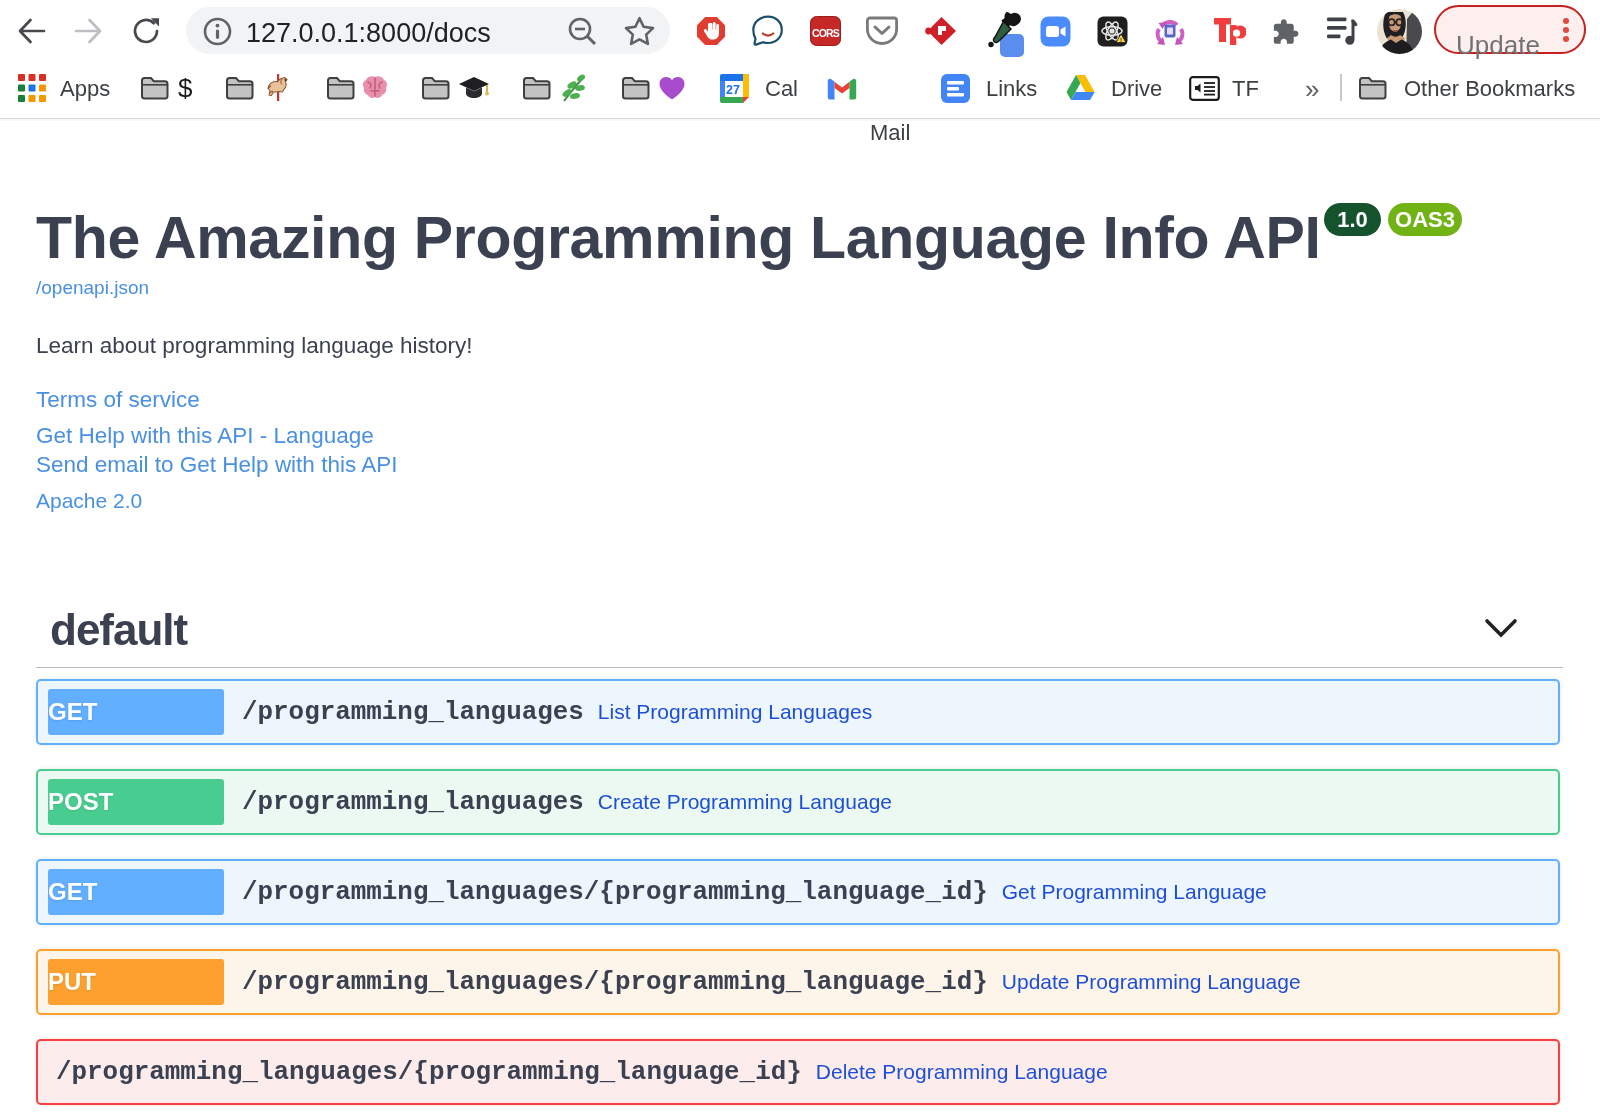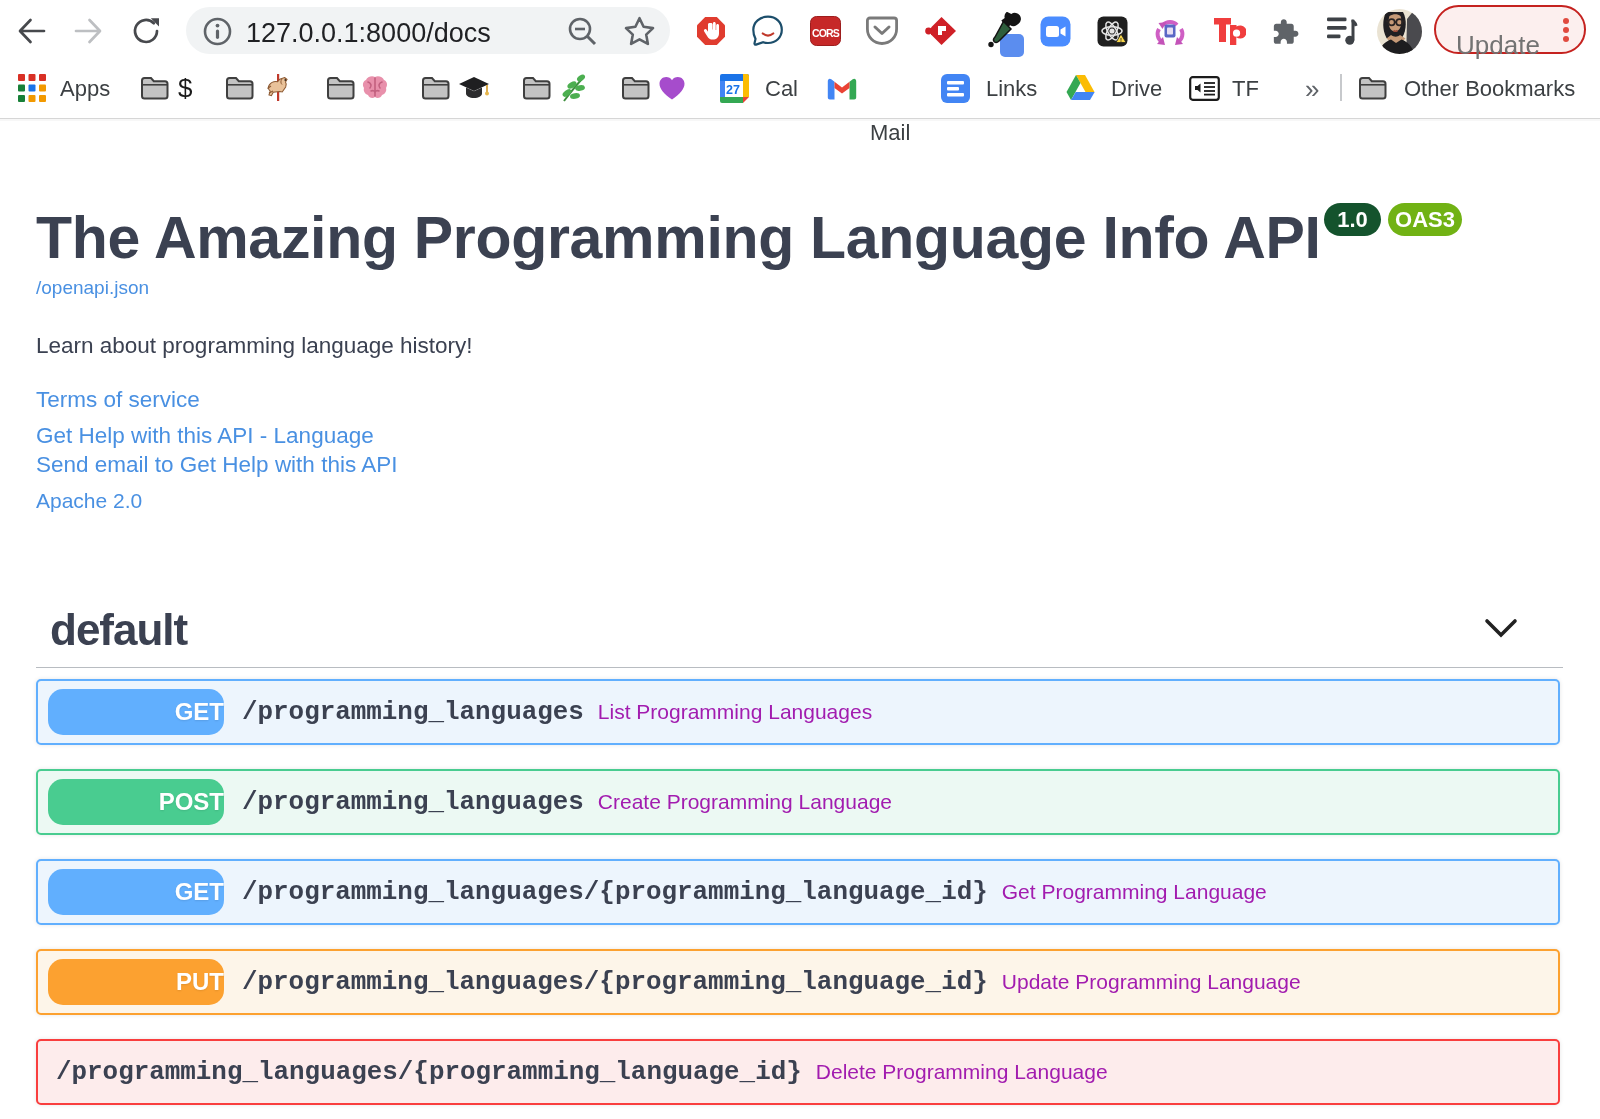--- a/index.html
+++ b/index.html
@@ -36,26 +36,26 @@
   #gethelp { top:421px; font-size:22.5px; line-height:29px; }
   #apache { top:490px; font-size:21px; }
   #default { position:absolute; left:50px; top:608px; letter-spacing:-1px; font-size:44px; font-weight:bold;
     color:#3b4151; line-height:1; }
   #chev { position:absolute; left:1484px; top:618px; }
   #secline { position:absolute; left:36px; top:667px; width:1527px; height:1px; background:#b8bcc1; }
   
   .op { position:absolute; left:36px; width:1524px; height:66px; border-radius:5px;
     border:2px solid; display:flex; align-items:center;
     box-shadow:0 0 4px rgba(0,0,0,0.10); }
-  .opbtn { margin-left:10px; width:176px; height:46px; border-radius:15px; color:#fff;
-    font-weight:bold; font-size:24px; text-align:right; line-height:46px;
+  .opbtn { margin-left:10px; width:176px; height:46px; border-radius:3px; color:#fff;
+    font-weight:bold; font-size:24px; text-align:left; line-height:46px;
     text-shadow:0 1px 2px rgba(0,0,0,0.1); flex:none; }
   .oppath { margin-left:18px; font-family:"Liberation Mono", monospace; font-weight:bold;
     font-size:25.9px; color:#3b4151; white-space:pre; }
-  .opdesc { margin-left:14px; font-size:21px; color:#a21caf; white-space:pre; }
+  .opdesc { margin-left:14px; font-size:21px; color:#1d4ed8; white-space:pre; }
   .op.get    { background:#edf5fd; border-color:#61affe; }
   .op.post   { background:#ecf9f3; border-color:#49cc90; }
   .op.put    { background:#fdf5e9; border-color:#fca130; }
   .op.delete { background:#fdecec; border-color:#f93e3e; }
   .opbtn.get    { background:#61affe; }
   .opbtn.post   { background:#49cc90; }
   .opbtn.put    { background:#fca130; }
   .opbtn.delete { background:#f93e3e; }
 </style>
 </head>

